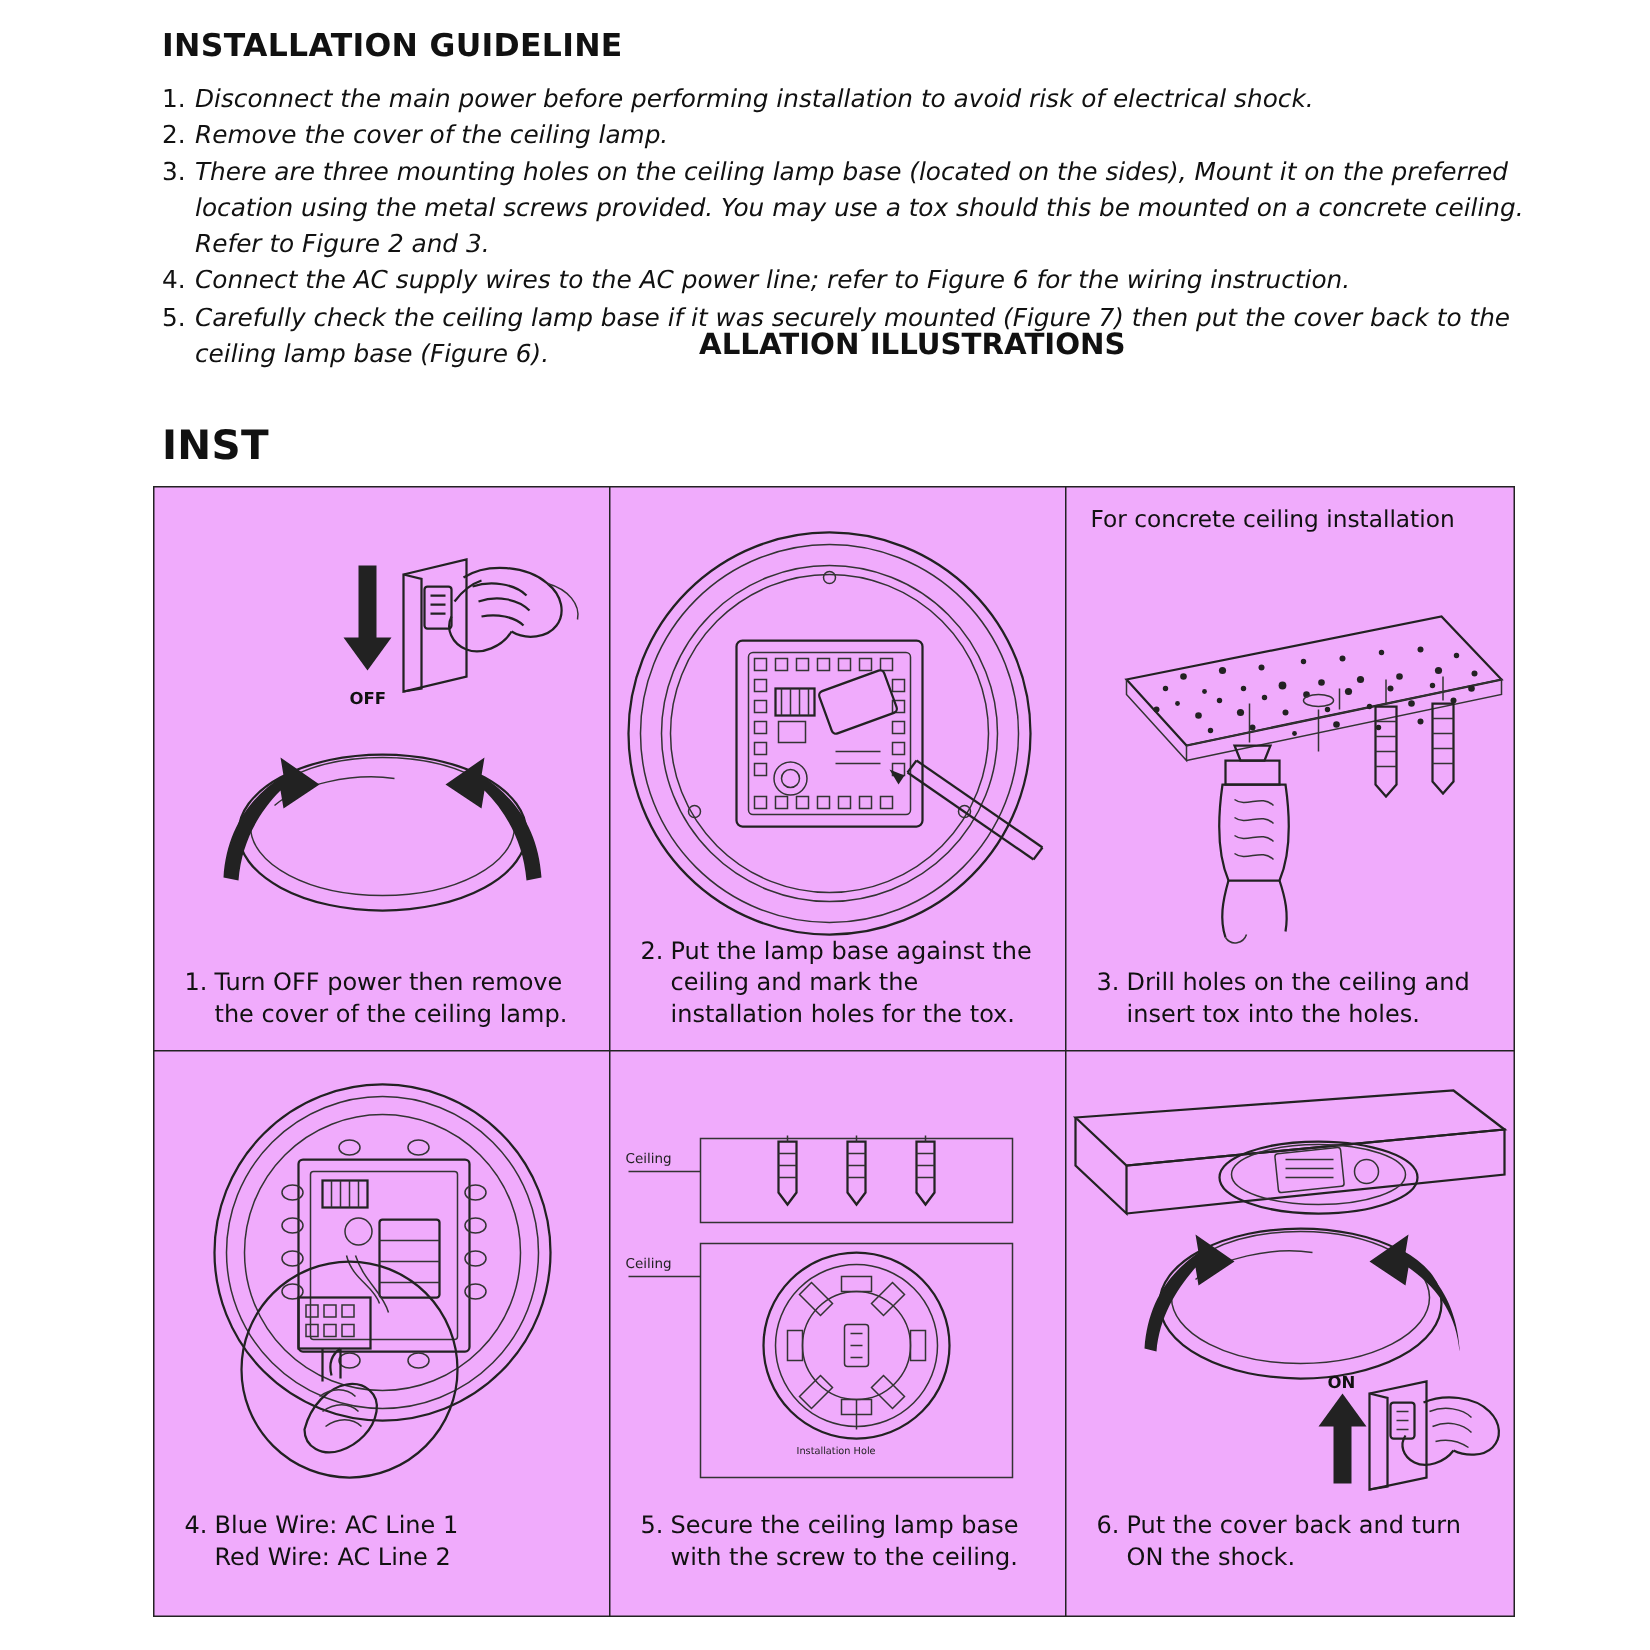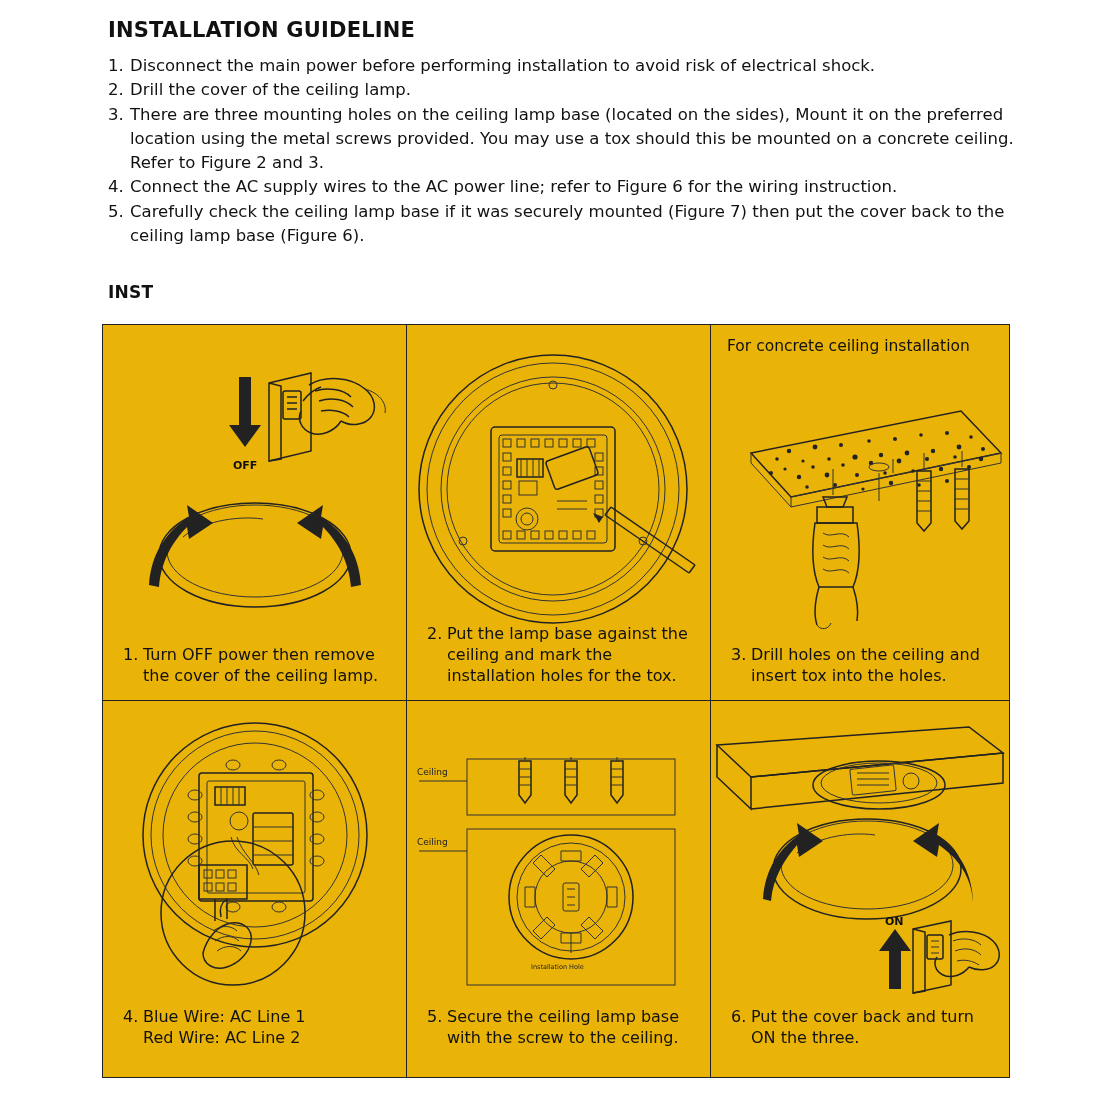--- a/index.html
+++ b/index.html
@@ -45,53 +45,54 @@
     align-items: flex-start;
     margin-bottom: 0px;
   }
   .step-num {
     width: 22px;
     flex: 0 0 22px;
     text-align: left;
   }
   .step-text {
     flex: 1 1 auto;
+    font-style: italic;
   }
 
   .illus-title {
     position: absolute;
     left: 466px;
     top: 218px;
     font-size: 19.5px;
     font-weight: bold;
   }
   .inst-word {
     position: absolute;
     left: 108px;
     top: 282px;
-    font-size: 17px;
+    font-size: 27px;
     font-weight: bold;
     letter-spacing: 0.2px;
   }
 
   
   .grid {
     position: absolute;
     left: 102px;
     top: 324px;
     width: 908px;
     display: grid;
     grid-template-columns: 304px 304px 298px;
     grid-template-rows: 376px 376px;
   }
   .cell {
     border: 1.6px solid #222;
     box-sizing: border-box;
     position: relative;
-    background: #eab308;
+    background: #f0abfc;
     margin-right: -1.6px;
     margin-bottom: -1.6px;
     overflow: hidden;
   }
   .art {
     position: absolute;
     left: 0; right: 0; top: 16px;
     height: 292px;
   }
   .caption {
@@ -135,36 +136,37 @@
 
   <div class="guideline-title">INSTALLATION GUIDELINE</div>
 
   <div class="steps">
     <div class="step">
       <span class="step-num">1.</span>
       <span class="step-text">Disconnect the main power before performing installation to avoid risk of electrical shock.</span>
     </div>
     <div class="step">
       <span class="step-num">2.</span>
-      <span class="step-text">Drill the cover of the ceiling lamp.</span>
+      <span class="step-text">Remove the cover of the ceiling lamp.</span>
     </div>
     <div class="step">
       <span class="step-num">3.</span>
       <span class="step-text">There are three mounting holes on the ceiling lamp base (located on the sides), Mount it on the preferred location using the metal screws provided. You may use a tox should this be mounted on a concrete ceiling. Refer to Figure 2 and 3.</span>
     </div>
     <div class="step">
       <span class="step-num">4.</span>
       <span class="step-text">Connect the AC supply wires to the AC power line; refer to Figure 6 for the wiring instruction.</span>
     </div>
     <div class="step">
       <span class="step-num">5.</span>
       <span class="step-text">Carefully check the ceiling lamp base if it was securely mounted (Figure 7) then put the cover back to the ceiling lamp base (Figure 6).</span>
     </div>
   </div>
 
+  <div class="illus-title">ALLATION ILLUSTRATIONS</div>
   <div class="inst-word">INST</div>
 
   <div class="grid">
 
     <div class="cell r1">
       <div class="art">
         <svg width="304" height="292" viewBox="0 0 304 292">
 
           <g>
             <path class="ln" d="M166 42 L208 32 L208 110 L166 120 Z"></path>
@@ -514,18 +516,18 @@
             <path class="ln" d="M238 218 C252 212 272 214 282 224 C290 232 290 242 284 248 C278 254 266 254 258 250"></path>
             <path class="ln" d="M258 250 C252 258 240 262 232 258 C224 254 222 246 226 240"></path>
             <path class="ln-thin" d="M242 224 C252 220 264 222 270 228"></path>
             <path class="ln-thin" d="M244 234 C254 230 264 232 270 238"></path>
             <path class="ln-thin" d="M246 244 C254 242 262 244 268 248"></path>
           </g>
         </svg>
       </div>
       <div class="caption">
         <span class="cap-num">6.</span>
-        <span class="cap-text">Put the cover back and turn ON the three.</span>
+        <span class="cap-text">Put the cover back and turn ON the shock.</span>
       </div>
     </div>
 
   </div>
 </div>
 
 </body></html>

